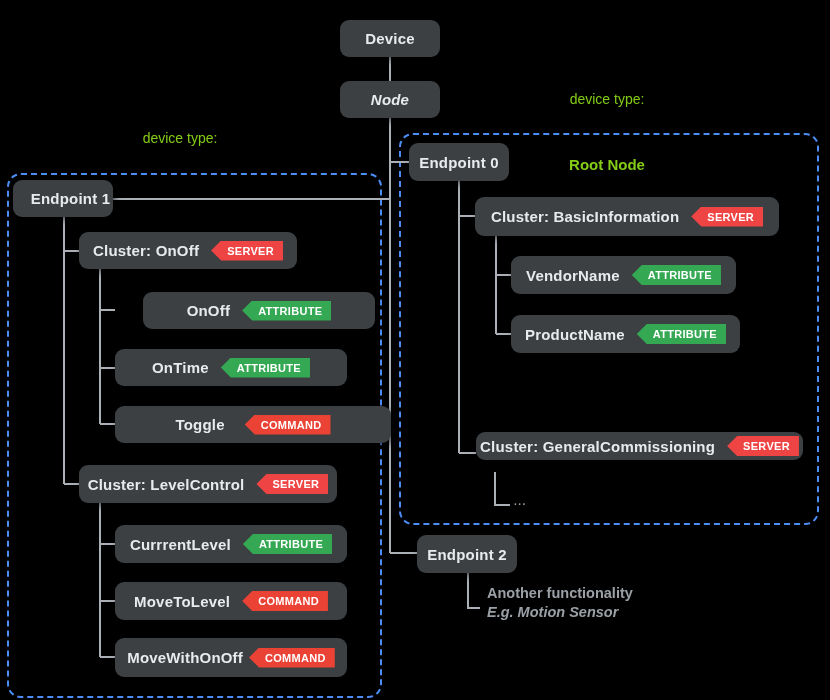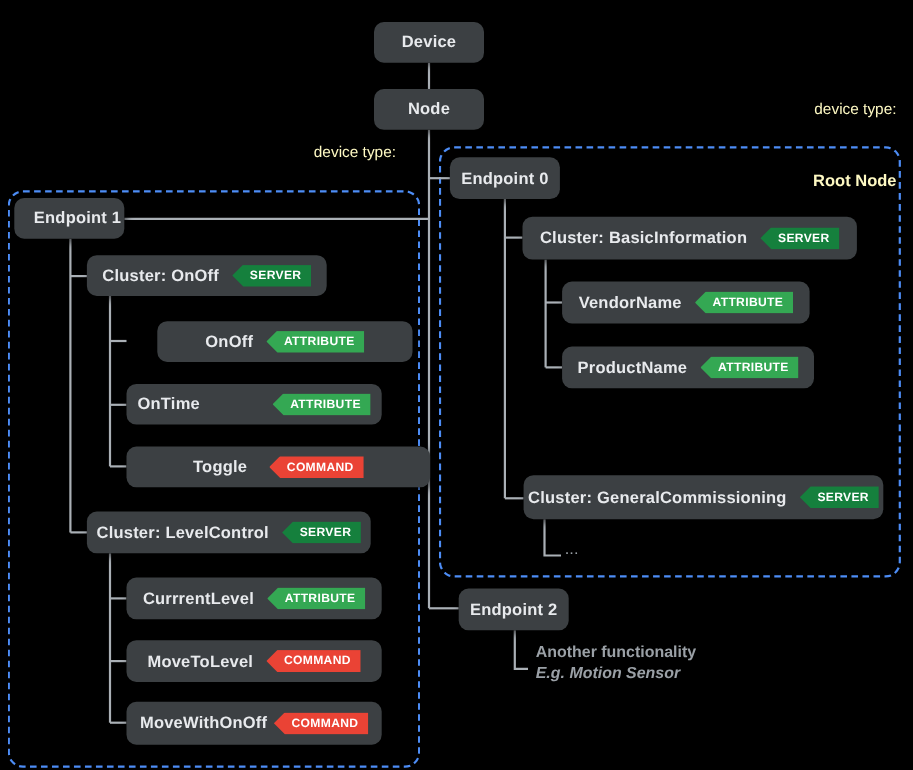--- a/index.html
+++ b/index.html
@@ -6,38 +6,38 @@
   .stage{
     position:relative;width:830px;height:700px;background:#000;overflow:hidden;
     font-family:"Liberation Sans","DejaVu Sans",sans-serif;
   }
   .wires{position:absolute;left:0;top:0;z-index:2;pointer-events:none;}
   .panel{
     position:absolute;border:2px dashed #4d8df6;border-radius:14px;z-index:1;
     background:transparent;
   }
   .panel-title{
-    position:absolute;z-index:3;text-align:right;color:#fef9c3;
+    position:absolute;z-index:3;text-align:center;color:#84cc16;
     font-size:14px;line-height:18px;font-weight:500;
   }
   .panel-title .t2{font-weight:700;font-size:15px;display:block;margin-top:48px;}
   .box{
     position:absolute;z-index:4;background:#3c4043;border-radius:9px;color:#e8eaed;
     display:flex;align-items:center;justify-content:center;gap:12px;
     font-size:15px;font-weight:700;letter-spacing:.2px;
     box-shadow:2px 3px 6px rgba(0,0,0,.55);padding:0 10px;box-sizing:border-box;
     white-space:nowrap;
   }
   .badge{
     height:20px;display:inline-flex;align-items:center;flex:0 0 auto;
     font-size:11px;font-weight:700;color:#ffffff;letter-spacing:.3px;
     padding:0 9px 0 16px;
     clip-path:polygon(10px 0,100% 0,100% 100%,10px 100%,0 50%);
   }
-  .b-server{background:#15803d;text-align:right;}
+  .b-server{background:#ef4444;text-align:right;}
   .b-attribute{background:#34a853;}
   .b-command{background:#ea4335;}
   .muted{
     position:absolute;z-index:3;color:#9aa0a6;font-size:14.5px;line-height:19px;
     font-weight:700;
   }
   .muted .it{font-style:italic;display:block;}
   .dots{position:absolute;z-index:3;color:#9aa0a6;font-size:10px;letter-spacing:1.5px;font-weight:700;}
 </style>
 </head>
@@ -81,21 +81,21 @@
     <span>device type:</span>
     <span class="t2">Root Node</span>
   </div>
   <div class="panel-title" style="left:0px;top:129px;width:360px;">
     <span>device type:</span>
   </div>
 
   <div class="box" style="left:340px;top:20px;width:100px;height:37px;">
     <span>Device</span>
   </div>
-  <div class="box" style="left:340px;top:81px;width:100px;height:37px;">
+  <div class="box" style="left:340px;top:81px;width:100px;height:37px;font-style:italic;">
     <span>Node</span>
   </div>
 
   <div class="box" style="left:409px;top:143px;width:100px;height:38px;">
     <span>Endpoint 0</span>
   </div>
 
   <div class="box" style="left:475px;top:197px;width:304px;height:39px;">
     <span>Cluster: BasicInformation</span>
     <span class="badge b-server">SERVER</span>
@@ -104,42 +104,42 @@
   <div class="box" style="left:511px;top:256px;width:225px;height:38px;">
     <span>VendorName</span>
     <span class="badge b-attribute">ATTRIBUTE</span>
   </div>
 
   <div class="box" style="left:511px;top:315px;width:229px;height:38px;">
     <span>ProductName</span>
     <span class="badge b-attribute">ATTRIBUTE</span>
   </div>
 
-  <div class="box" style="left:476px;top:432px;width:327px;height:40px;">
+  <div class="box" style="left:476px;top:432px;width:327px;height:28px;">
     <span>Cluster: GeneralCommissioning</span>
     <span class="badge b-server">SERVER</span>
   </div>
 
   <div class="dots" style="left:514px;top:496px;">...</div>
 
   <div class="box" style="left:13px;top:180px;width:100px;height:37px;padding-left:25px;">
     <span>Endpoint 1</span>
   </div>
 
   <div class="box" style="left:79px;top:232px;width:218px;height:37px;">
     <span>Cluster: OnOff</span>
     <span class="badge b-server">SERVER</span>
   </div>
 
   <div class="box" style="left:115px;top:292px;width:232px;height:37px;margin-left:28px;">
     <span>OnOff</span>
     <span class="badge b-attribute">ATTRIBUTE</span>
   </div>
 
-  <div class="box" style="left:115px;top:349px;width:232px;height:37px;justify-content:space-between;">
+  <div class="box" style="left:115px;top:349px;width:232px;height:37px;">
     <span>OnTime</span>
     <span class="badge b-attribute">ATTRIBUTE</span>
   </div>
 
   <div class="box" style="left:115px;top:406px;width:276px;height:37px;gap:20px;">
     <span>Toggle</span>
     <span class="badge b-command">COMMAND</span>
   </div>
 
   <div class="box" style="left:79px;top:465px;width:258px;height:38px;">

